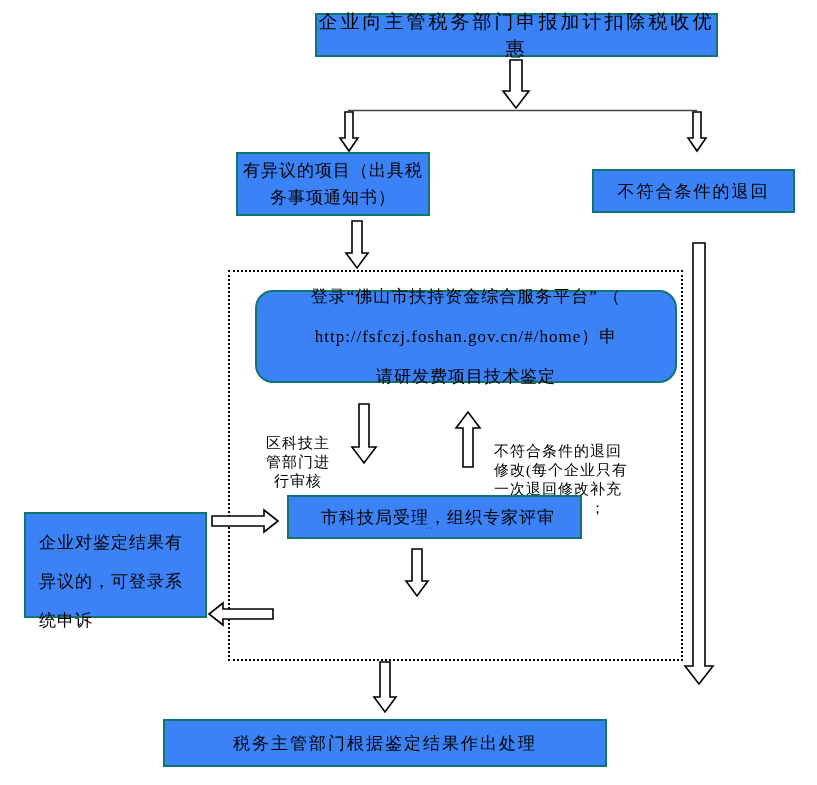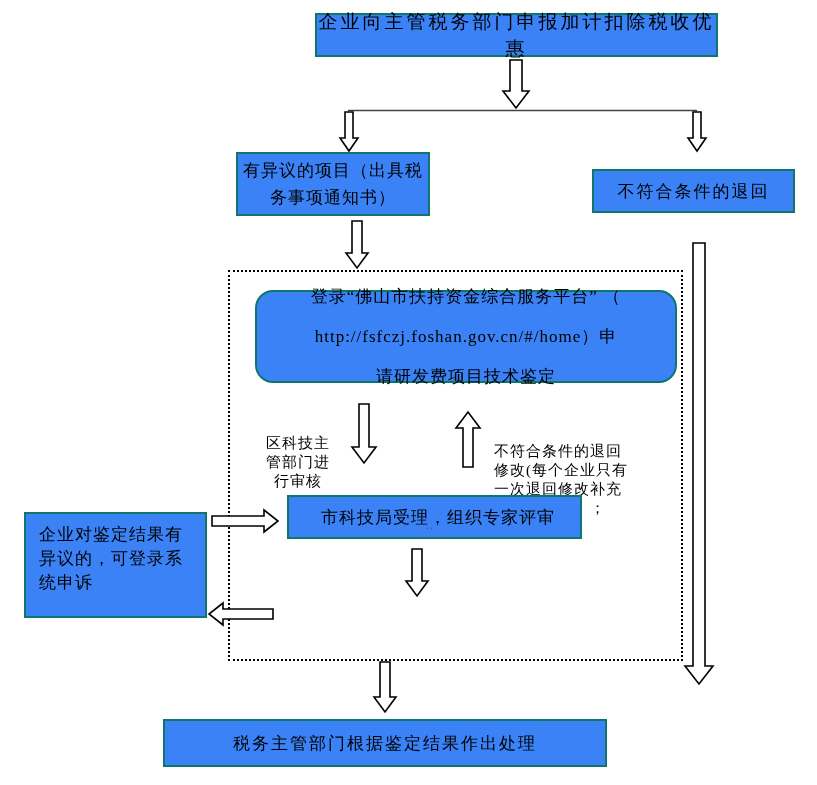--- a/index.html
+++ b/index.html
@@ -40,21 +40,21 @@
   }
   .n-top{left:315px;top:13px;width:403px;height:44px;font-size:19px;letter-spacing:3px;}
   .n-objection{left:236px;top:152px;width:194px;height:64px;}
   .n-exempt{left:592px;top:169px;width:203px;height:44px;letter-spacing:2px;}
   .n-login{left:255px;top:290px;width:422px;height:93px;line-height:40px;border-radius:18px;}
   .n-accept{left:287px;top:495px;width:295px;height:44px;padding-left:7px;}
   .n-opinion{left:293px;top:598px;width:252px;height:50px;}
   .n-appeal{
     left:24px;top:512px;width:183px;height:106px;
     justify-content:flex-start;align-items:flex-start;
-    text-align:left;padding:9px 0 0 13px;line-height:24px;
+    text-align:left;padding:9px 0 0 13px;line-height:39px;
   }
   .n-result{left:163px;top:719px;width:444px;height:48px;letter-spacing:2px;}
   .flow-label{
     position:absolute;
     white-space:pre-line;
     font-size:15px;line-height:19px;letter-spacing:1px;
     z-index:3;background:transparent;margin-top:36px;
   }
   .l-district{left:256px;top:398px;width:84px;text-align:center;}
   .l-return{left:494px;top:406px;width:192px;text-align:left;}

